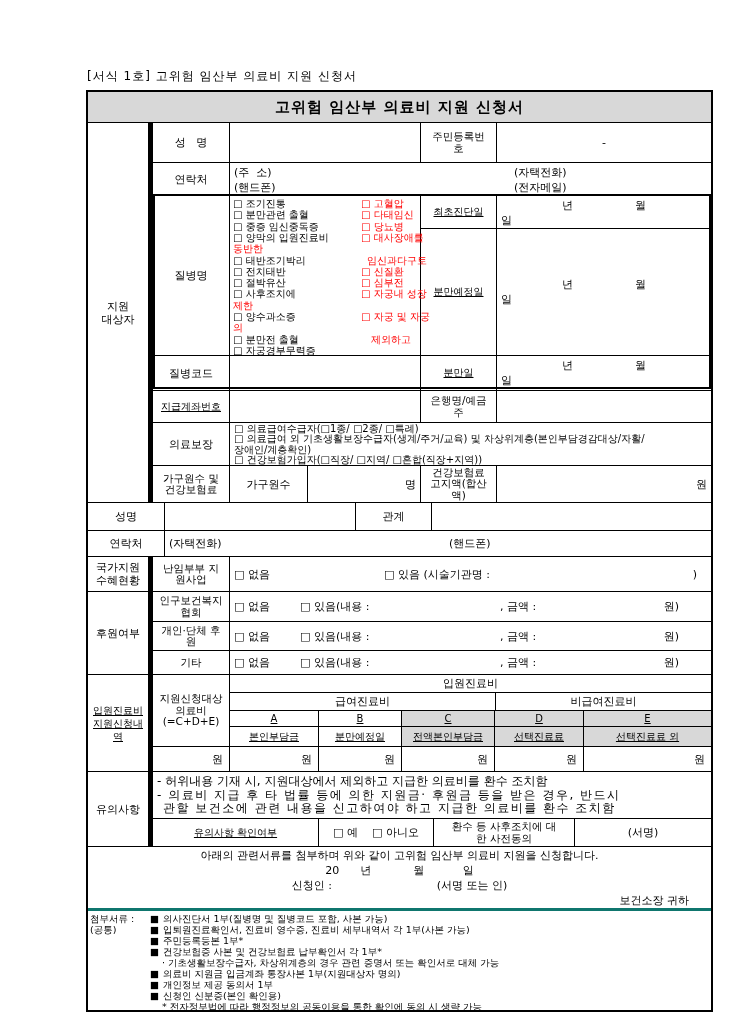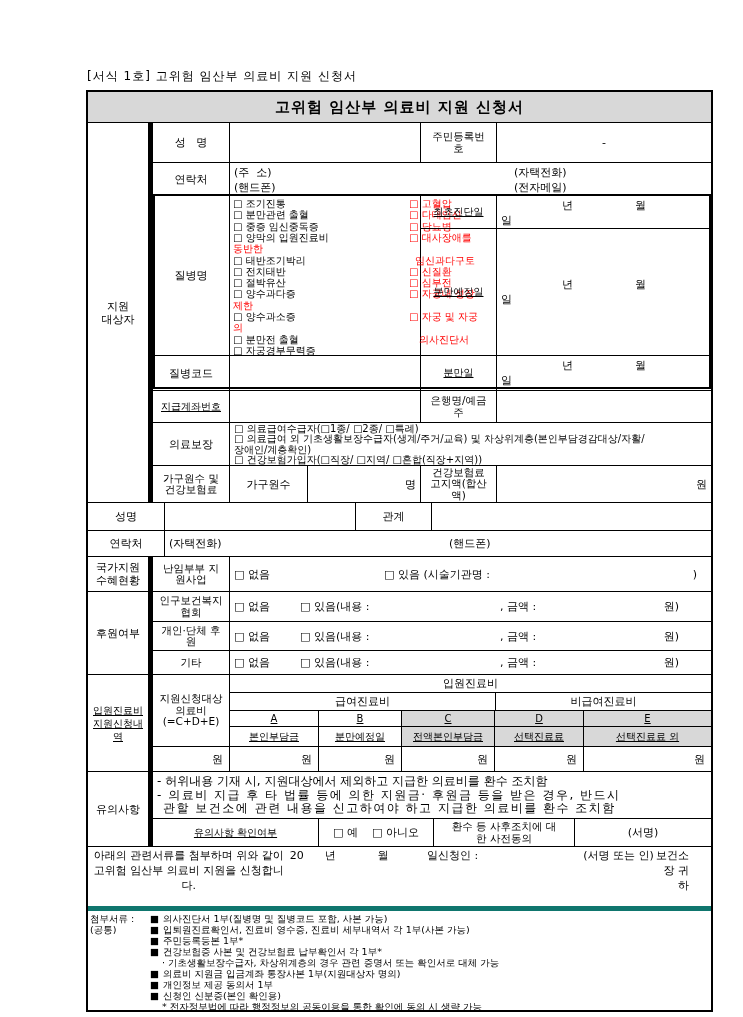--- a/index.html
+++ b/index.html
@@ -24,21 +24,21 @@
   .plabel { white-space: pre-line; text-align: center; justify-content: center; line-height: 11.5px; font-size: 10.5px; }
   .pre { white-space: pre; }
   .w-lab { width: 77px; }
   .w-mid { width: 191px; }
   .w-l3 { width: 76px; }
   .red { color: #ff0000; }
   .sm { font-size: 10px; text-decoration: underline; }
   
   .thick-box { position: absolute; left: 0; top: 71px; width: 100%; height: 195px; border: 2px solid #000; pointer-events: none; }
   .dis-cell { width: 191px; border-right: 1px solid #000; padding: 2px 0 0 3px; font-size: 10px; line-height: 11.3px; overflow: visible; }
-  .dline { white-space: nowrap; display: flex; gap: 48px; }
+  .dline { white-space: nowrap; display: flex; }
   .dl { display: inline-block; width: 128px; flex: 0 0 128px; }
   .date-col { flex: 1; display: flex; flex-direction: column; }
   .date-val { flex: 1; display: flex; flex-direction: column; justify-content: flex-start; padding: 2px 4px; }
   .ym { display: flex; justify-content: space-around; padding: 0 30px; }
   
   .two-col { display: flex; }
   .two-col .left { width: 280px; }
   
   .g { background: #d8d8d8; }
   .won-cell { justify-content: flex-end; padding-right: 6px; }
@@ -114,36 +114,36 @@
               </div>
             <div class="dline">
                 <span class="dl">□ 전치태반</span>
                 <span class="red">□ 신질환</span>
               </div>
             <div class="dline">
                 <span class="dl">□ 절박유산</span>
                 <span class="red">□ 심부전</span>
               </div>
             <div class="dline">
-                <span class="dl">□ 양수과다증</span>
+                <span class="dl">□ 사후조치에</span>
                 <span class="red">□ 자궁내 성장</span>
               </div>
             <div class="dline">
                 <span class="red">제한</span>
               </div>
             <div class="dline">
                 <span class="dl">□ 양수과소증</span>
                 <span class="red">□ 자궁 및 자궁</span>
               </div>
             <div class="dline">
                 <span class="red">의</span>
               </div>
             <div class="dline">
                 <span class="dl">□ 분만전 출혈</span>
-                <span class="red" style="margin-left:10px">의사진단서</span>
+                <span class="red" style="margin-left:10px">제외하고</span>
               </div>
             <div class="dline">
                 <span class="dl">□ 자궁경부무력증</span>
               </div>
           </div>
           <div class="date-col">
             <div class="row" style="height:33px">
               <div class="c w-l3 ctr sm">최초진단일</div>
               <div class="date-val" style="flex:1">
                 <div class="ym">
@@ -337,21 +337,21 @@
             <span>□ 예</span>
             <span>□ 아니오</span>
           </div>
           <div class="c plabel" style="width:141px">환수 등 사후조치에 대
 한 사전동의</div>
           <div class="c ctr" style="flex:1">(서명)</div>
         </div>
       </div>
     </div>
 
-    <div style="height:64px;border-bottom:5px solid #0f766e;display:flex;justify-content:space-between;padding:1px 0 0 0">
+    <div style="height:64px;border-bottom:3px solid #0f766e;display:flex;flex-direction:column;justify-content:space-between;padding:1px 0 0 0">
       <div style="text-align:center">아래의 관련서류를 첨부하며 위와 같이 고위험 임산부 의료비 지원을 신청합니다.</div>
       <div class="pre" style="text-align:center">20      년            월           일</div>
       <div class="pre" style="text-align:center">신청인 :                              (서명 또는 인)</div>
       <div style="text-align:right;padding-right:22px">보건소장 귀하</div>
     </div>
 
     <div style="flex:1;display:flex;overflow:hidden;padding-top:1px">
       <div style="width:56px;font-size:9.5px;white-space:pre-line;line-height:11px;padding:1px 0 0 2px;">첨부서류 :
 (공통)</div>
       <div style="flex:1;padding-left:6px;padding-top:1px">

